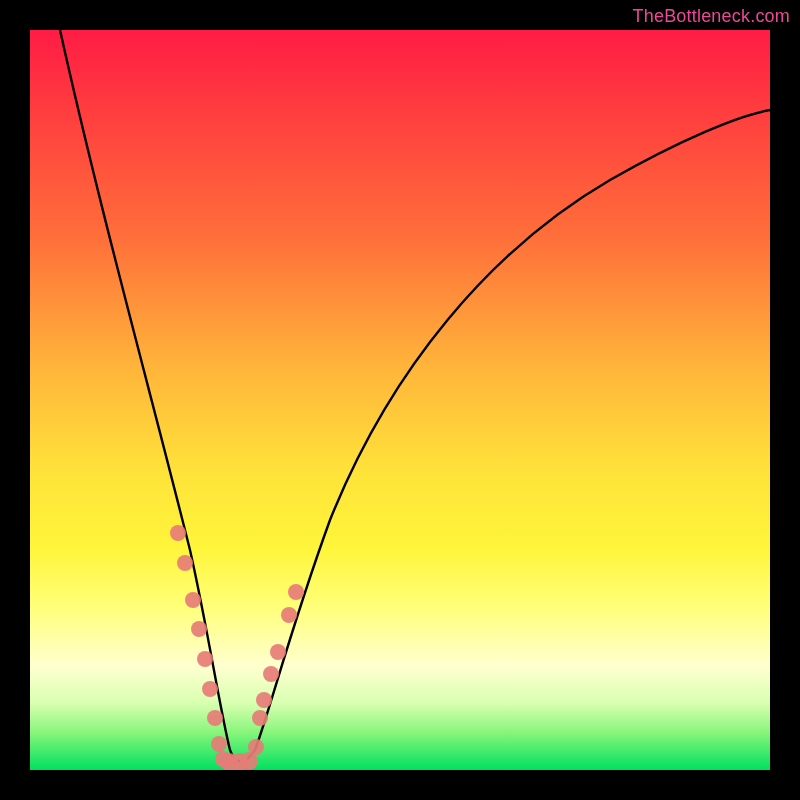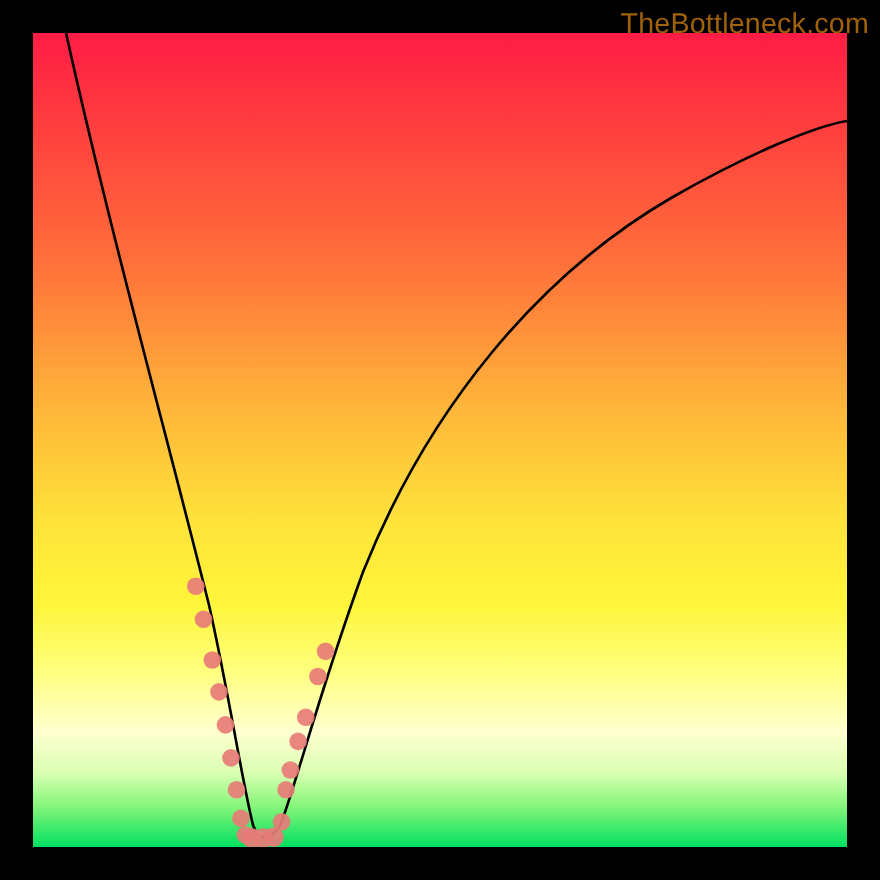--- a/index.html
+++ b/index.html
@@ -29,22 +29,22 @@
       #ffffd0 86%,
       #d8ffb0 91%,
       #86f57a 95%,
       #00e060 100%
     );
   }
   .watermark {
     position: absolute;
     top: 6px;
     right: 10px;
-    color: #a16207;
-    font-size: 26px;
+    color: #ec4899;
+    font-size: 18px;
     letter-spacing: 0.2px;
     font-weight: 500;
   }
   svg.curve {
     position: absolute;
     left: 0;
     top: 0;
     width: 740px;
     height: 740px;
   }

